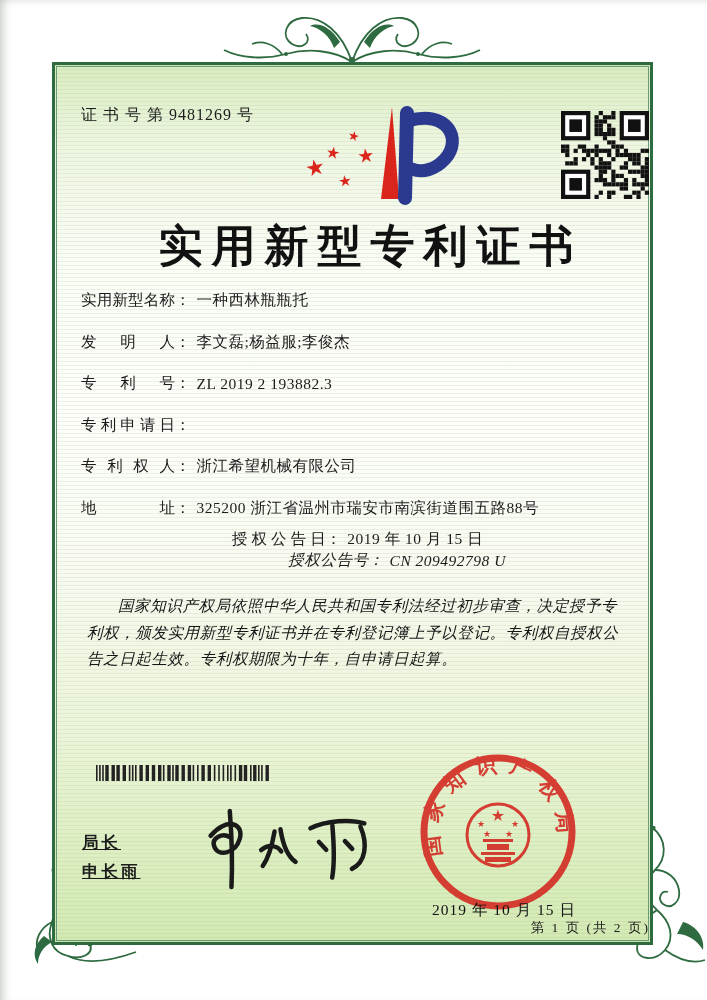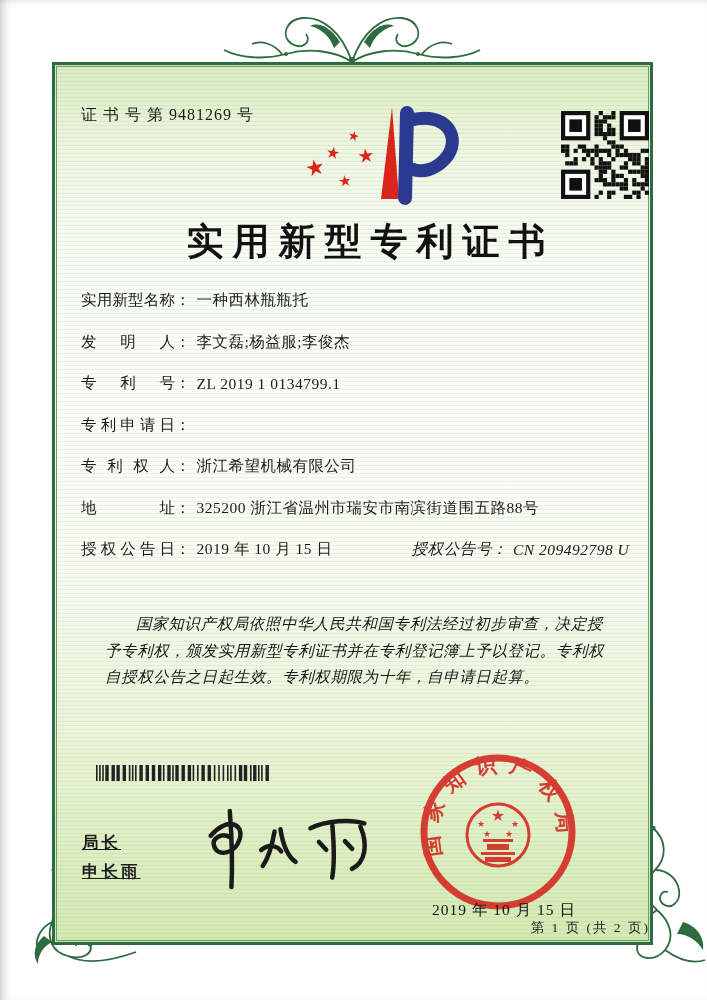--- a/index.html
+++ b/index.html
@@ -15,35 +15,35 @@
           repeating-linear-gradient(180deg, rgba(125,175,85,.14) 0 1px, rgba(125,175,85,0) 1px 4px),
           linear-gradient(180deg,#d9ecc0 0%,#eef5e2 9%,#fafcf6 22%,#fdfdfb 40%,#f8faf2 58%,#ecf4da 76%,#ddeec2 90%,#d3e9b4 100%);}
   .cert-inner-line{position:absolute;inset:1px;border:1px solid #6c9a77;pointer-events:none;}
 
   .cert-number{position:absolute;left:26px;top:40px;font-size:16px;color:#1d1d1d;letter-spacing:1px;}
 
   .logo{position:absolute;left:240px;top:34px;width:170px;height:110px;}
   .qr{position:absolute;left:506px;top:46px;width:88px;height:88px;}
 
   .title{position:absolute;left:0;right:0;top:152px;text-align:center;
-         font-size:37px;font-weight:700;color:#111;letter-spacing:9px;padding-left:36px;}
+         font-size:44px;font-weight:700;color:#111;letter-spacing:9px;padding-left:36px;}
 
   .fields{position:absolute;left:26px;right:16px;top:215px;font-size:15.5px;color:#1b1b1b;}
   .frow{height:41.5px;display:flex;align-items:center;}
   .fgroup{display:flex;align-items:center;}
   .flabel{display:inline-block;width:94px;text-align:justify;text-align-last:justify;}
   .flabel.narrow{width:80px;}
   .colon{display:inline-block;margin-right:6px;}
   .fvalue{letter-spacing:.5px;}
-  .split{justify-content:flex-start;}
+  .split{justify-content:flex-start;flex-direction:column;}
   .split .fgroup:last-child{margin-left:79px;font-style:italic;}
 
   .paras{position:absolute;left:32px;right:22px;top:528px;font-size:15.5px;line-height:26.5px;
          color:#161616;font-style:italic;}
-  .paras p{margin:18px;text-indent:2em;letter-spacing:.6px;}
+  .paras p{margin:0;text-indent:2em;letter-spacing:.6px;}
 
   .barcode{position:absolute;left:41px;top:700px;width:176px;height:16px;}
 
   .signer{position:absolute;left:27px;top:763px;font-family:"Liberation Sans",sans-serif;
           font-weight:700;font-size:16.5px;color:#1c1c1c;letter-spacing:3px;line-height:29px;text-decoration:underline;}
   .signature{position:absolute;left:138px;top:732px;width:195px;height:95px;transform:rotate(-2deg);}
 
   .seal{position:absolute;left:362px;top:686px;width:162px;height:162px;z-index:1;opacity:.92;}
   .seal-date{position:absolute;left:377px;top:835px;z-index:2;font-size:15.5px;color:#141414;letter-spacing:1px;}
 
@@ -271,21 +271,21 @@
         <span class="fvalue">一种西林瓶瓶托</span>
       </div>
       <div class="frow">
         <span class="flabel">发明人</span>
           <span class="colon">：</span>
         <span class="fvalue">李文磊;杨益服;李俊杰</span>
       </div>
       <div class="frow">
         <span class="flabel">专利号</span>
           <span class="colon">：</span>
-        <span class="fvalue">ZL 2019 1 0134799.1</span>
+        <span class="fvalue">ZL 2019 2 193882.3</span>
       </div>
       <div class="frow">
         <span class="flabel">专利申请日</span>
           <span class="colon">：</span>
       </div>
       <div class="frow">
         <span class="flabel">专利权人</span>
           <span class="colon">：</span>
         <span class="fvalue">浙江希望机械有限公司</span>
       </div>

